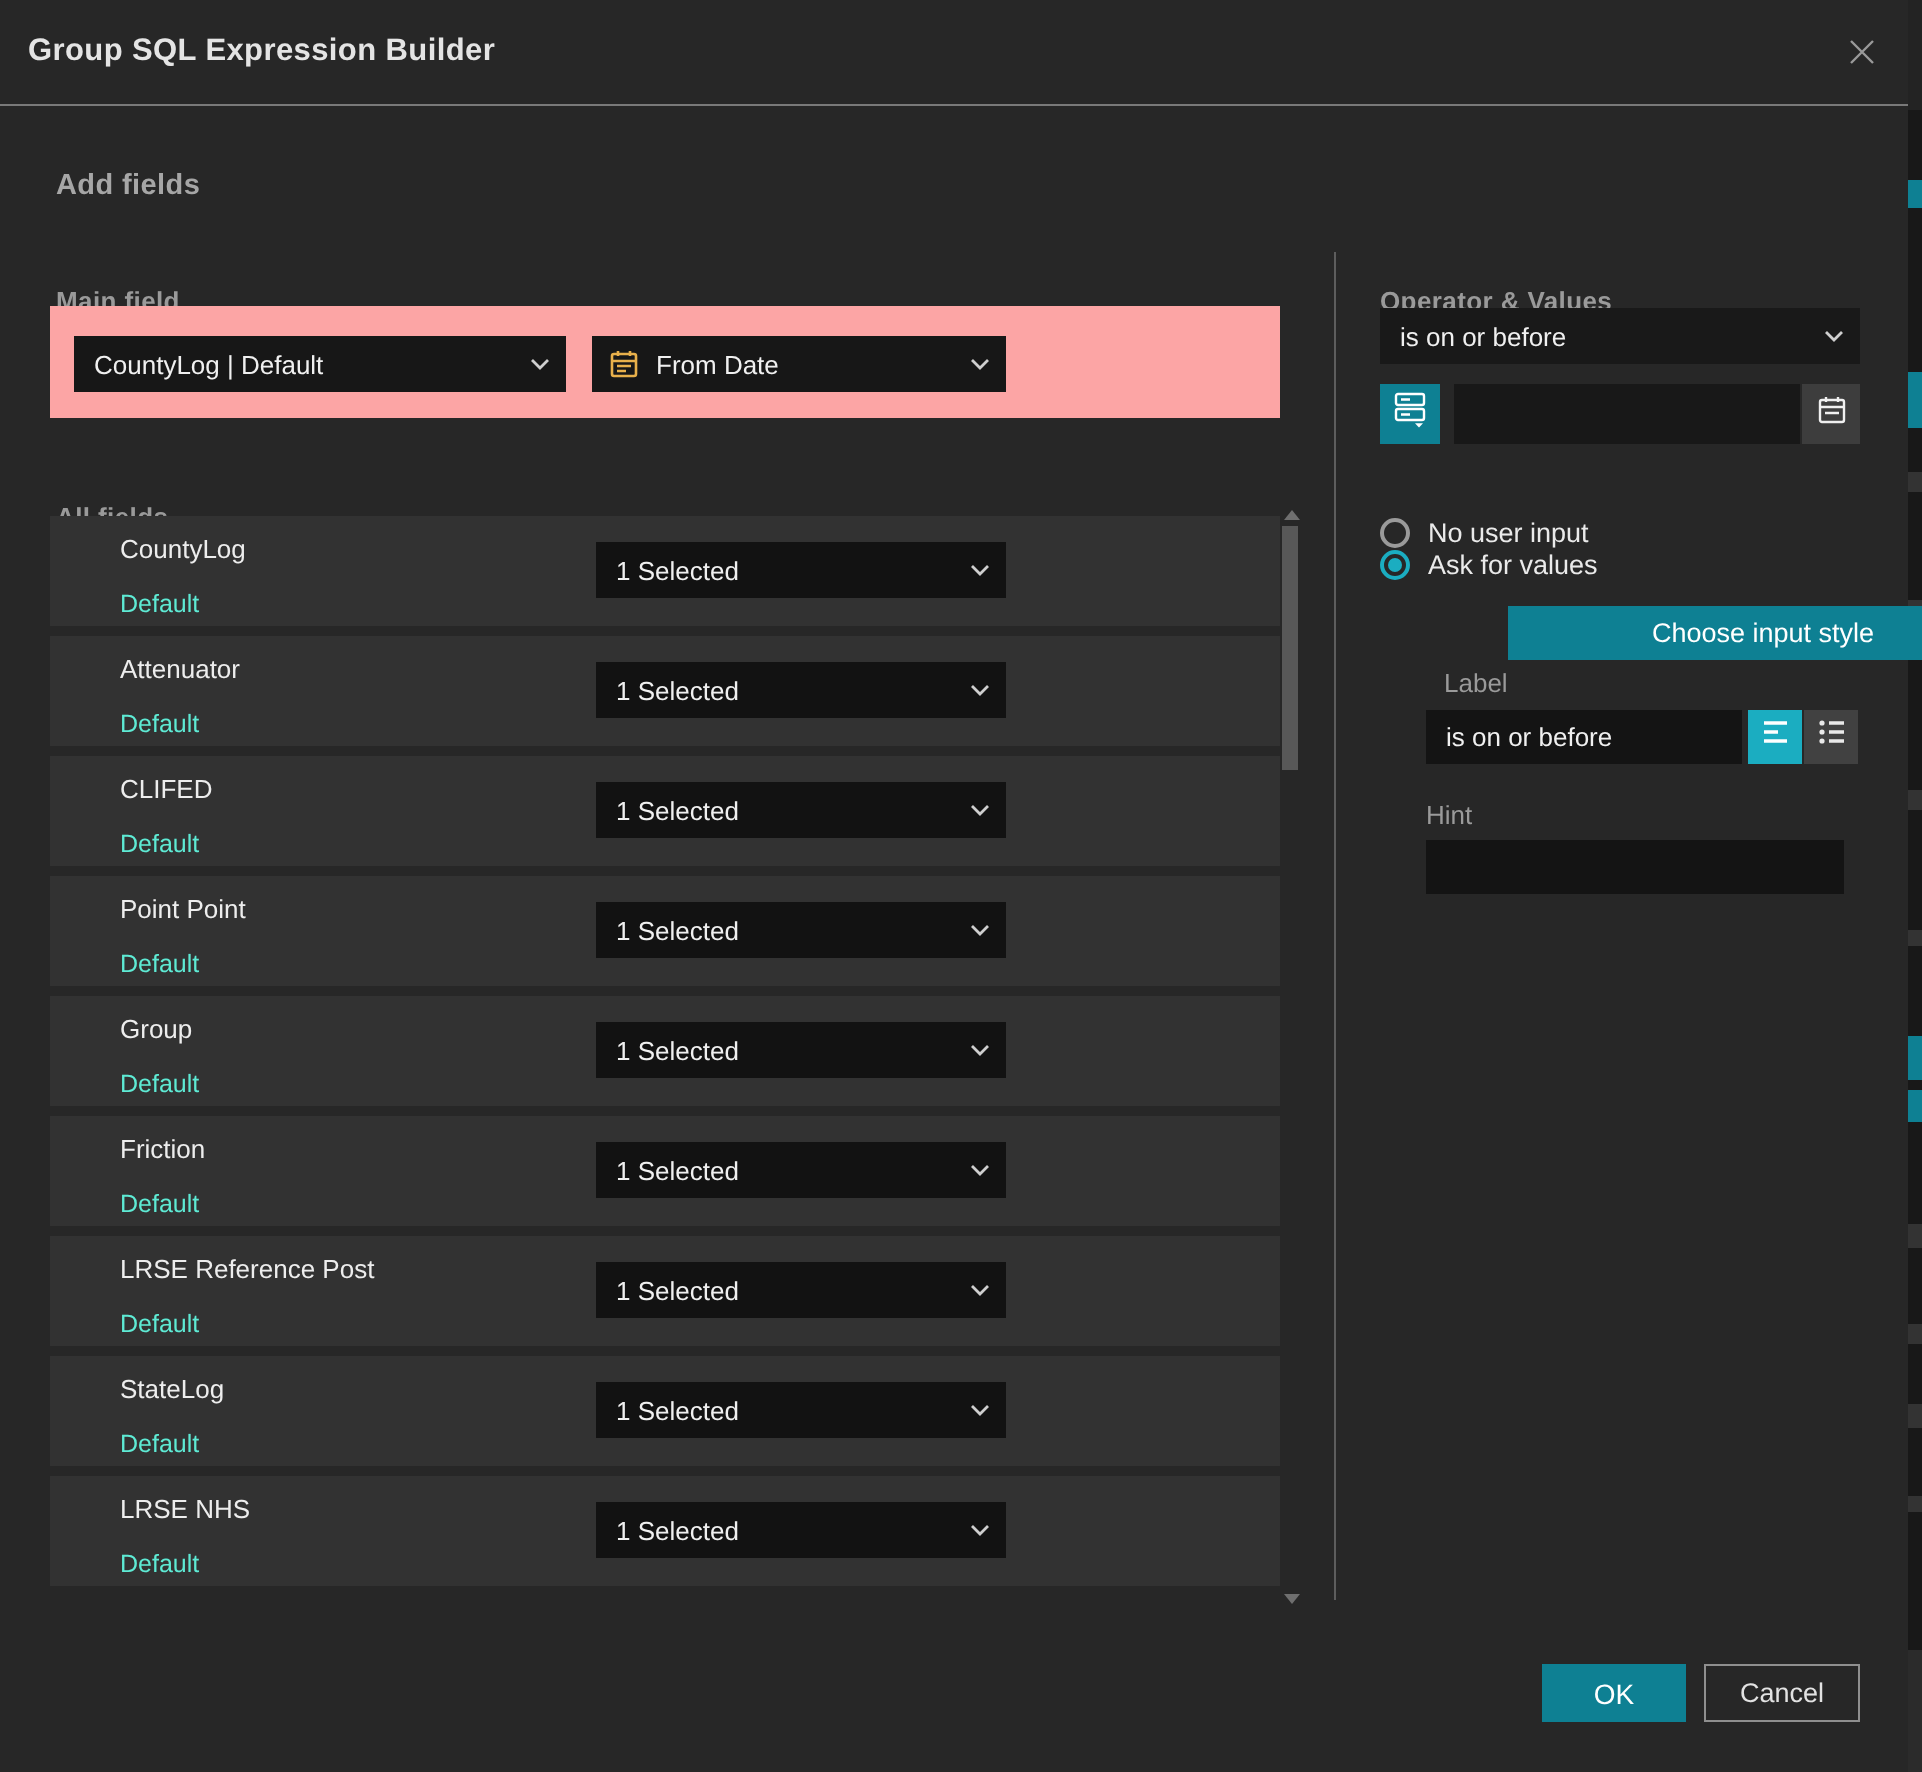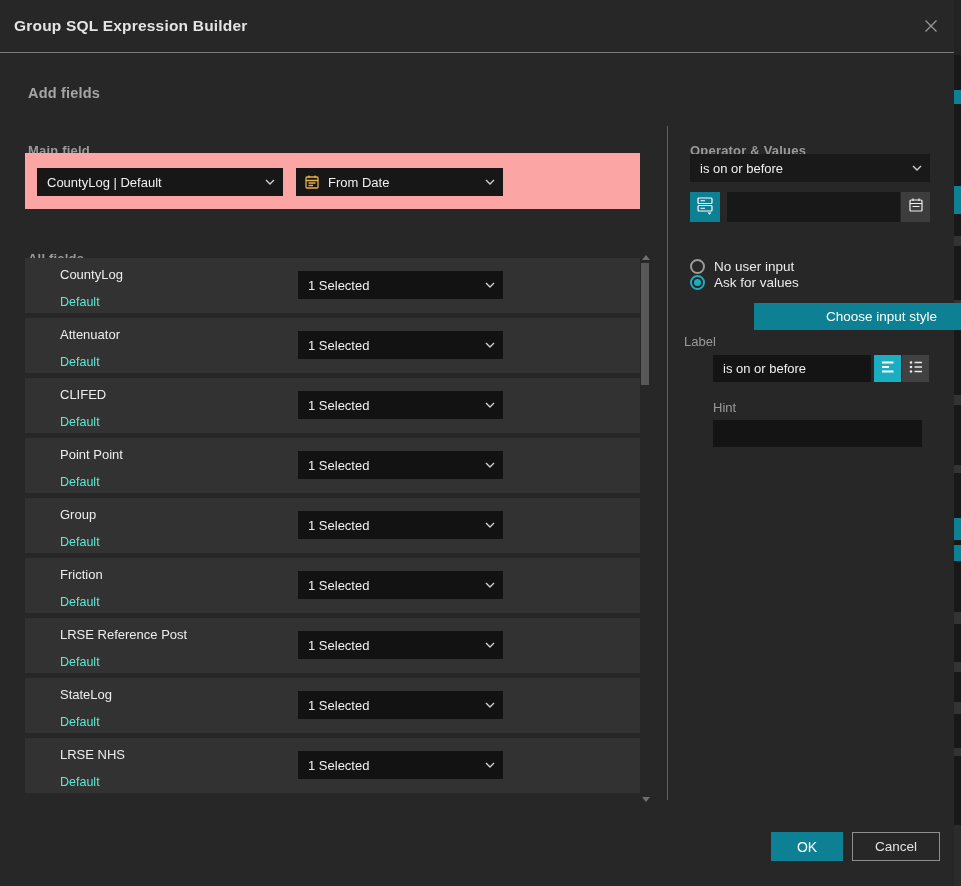--- a/index.html
+++ b/index.html
@@ -280,21 +280,21 @@
   </div>
   <div class="radio-row" style="top:275px;">
     <div class="radio sel"></div>
     <div class="radio-label">Ask for values</div>
   </div>
 
   <div class="btn teal" style="left:754px;top:303px;width:255px;height:27px;">
     <span>Choose input style</span>
   </div>
 
-  <div class="small-label" style="left:684px;top:334px;">Label</div>
+  <div class="small-label" style="left:722px;top:334px;">Label</div>
   <div class="textbox" style="left:713px;top:355px;width:158px;height:27px;">
     <span>is on or before</span>
   </div>
   <div class="icon-btn cyan" style="left:874px;top:355px;width:27px;height:27px;">
     <span>
       <svg width="16" height="16" viewBox="0 0 16 16">
           <path d="M2 3.5 H13.5 M2 8 H9 M2 12.5 H13.5" stroke="#fff" stroke-width="1.8" fill="none"></path>
         </svg>
     </span>
   </div>
@@ -310,17 +310,17 @@
   </div>
 
   <div class="small-label" style="left:713px;top:400px;">Hint</div>
   <div class="textbox" style="left:713px;top:420px;width:209px;height:27px;">
     <span></span>
   </div>
 
   <div class="btn teal" style="left:771px;top:832px;width:72px;height:29px;font-size:14px;">
     <span>OK</span>
   </div>
-  <div class="btn outline" style="left:852px;top:832px;width:88px;height:29px;font-size:13.5px;">
+  <div class="btn outline" style="left:852px;top:832px;width:78px;height:29px;font-size:13.5px;">
     <span>Cancel</span>
   </div>
 
 </div>
 
 </body></html>

